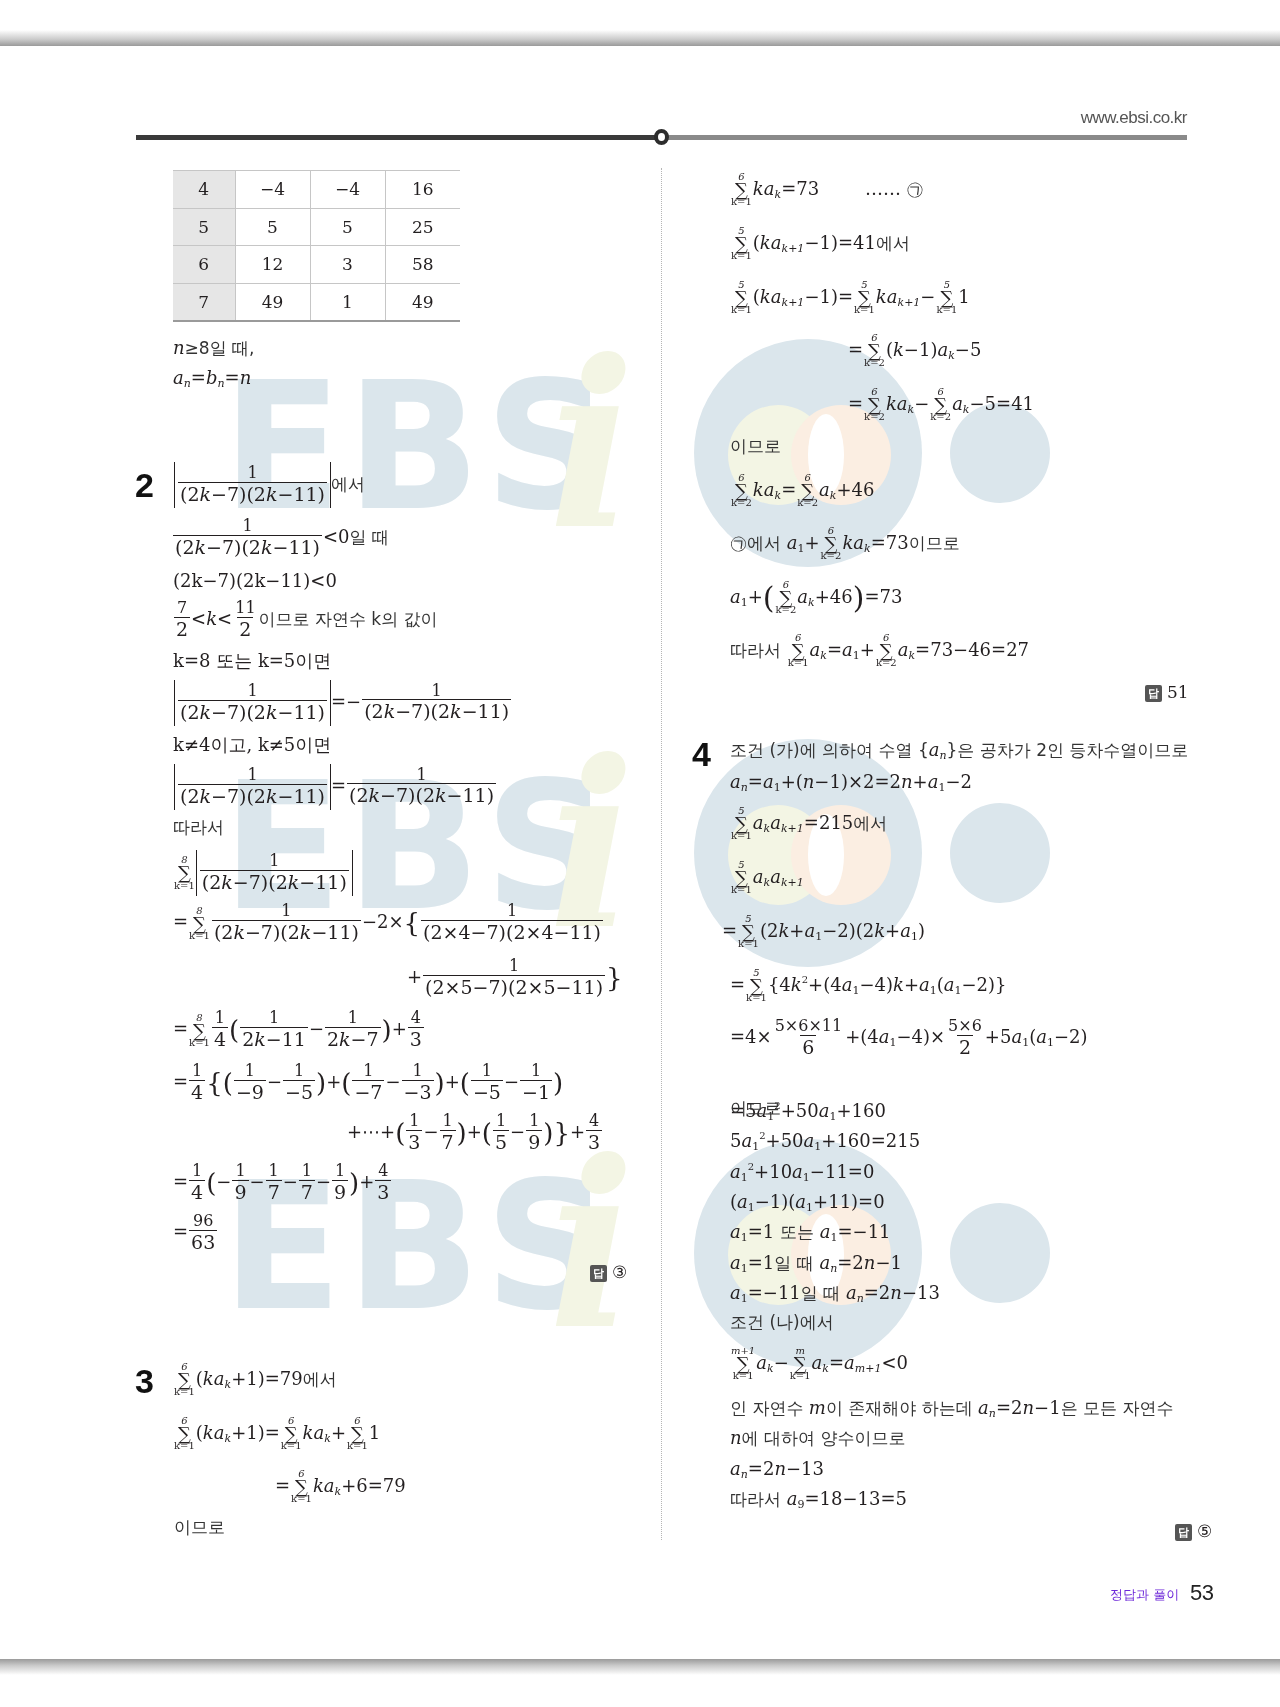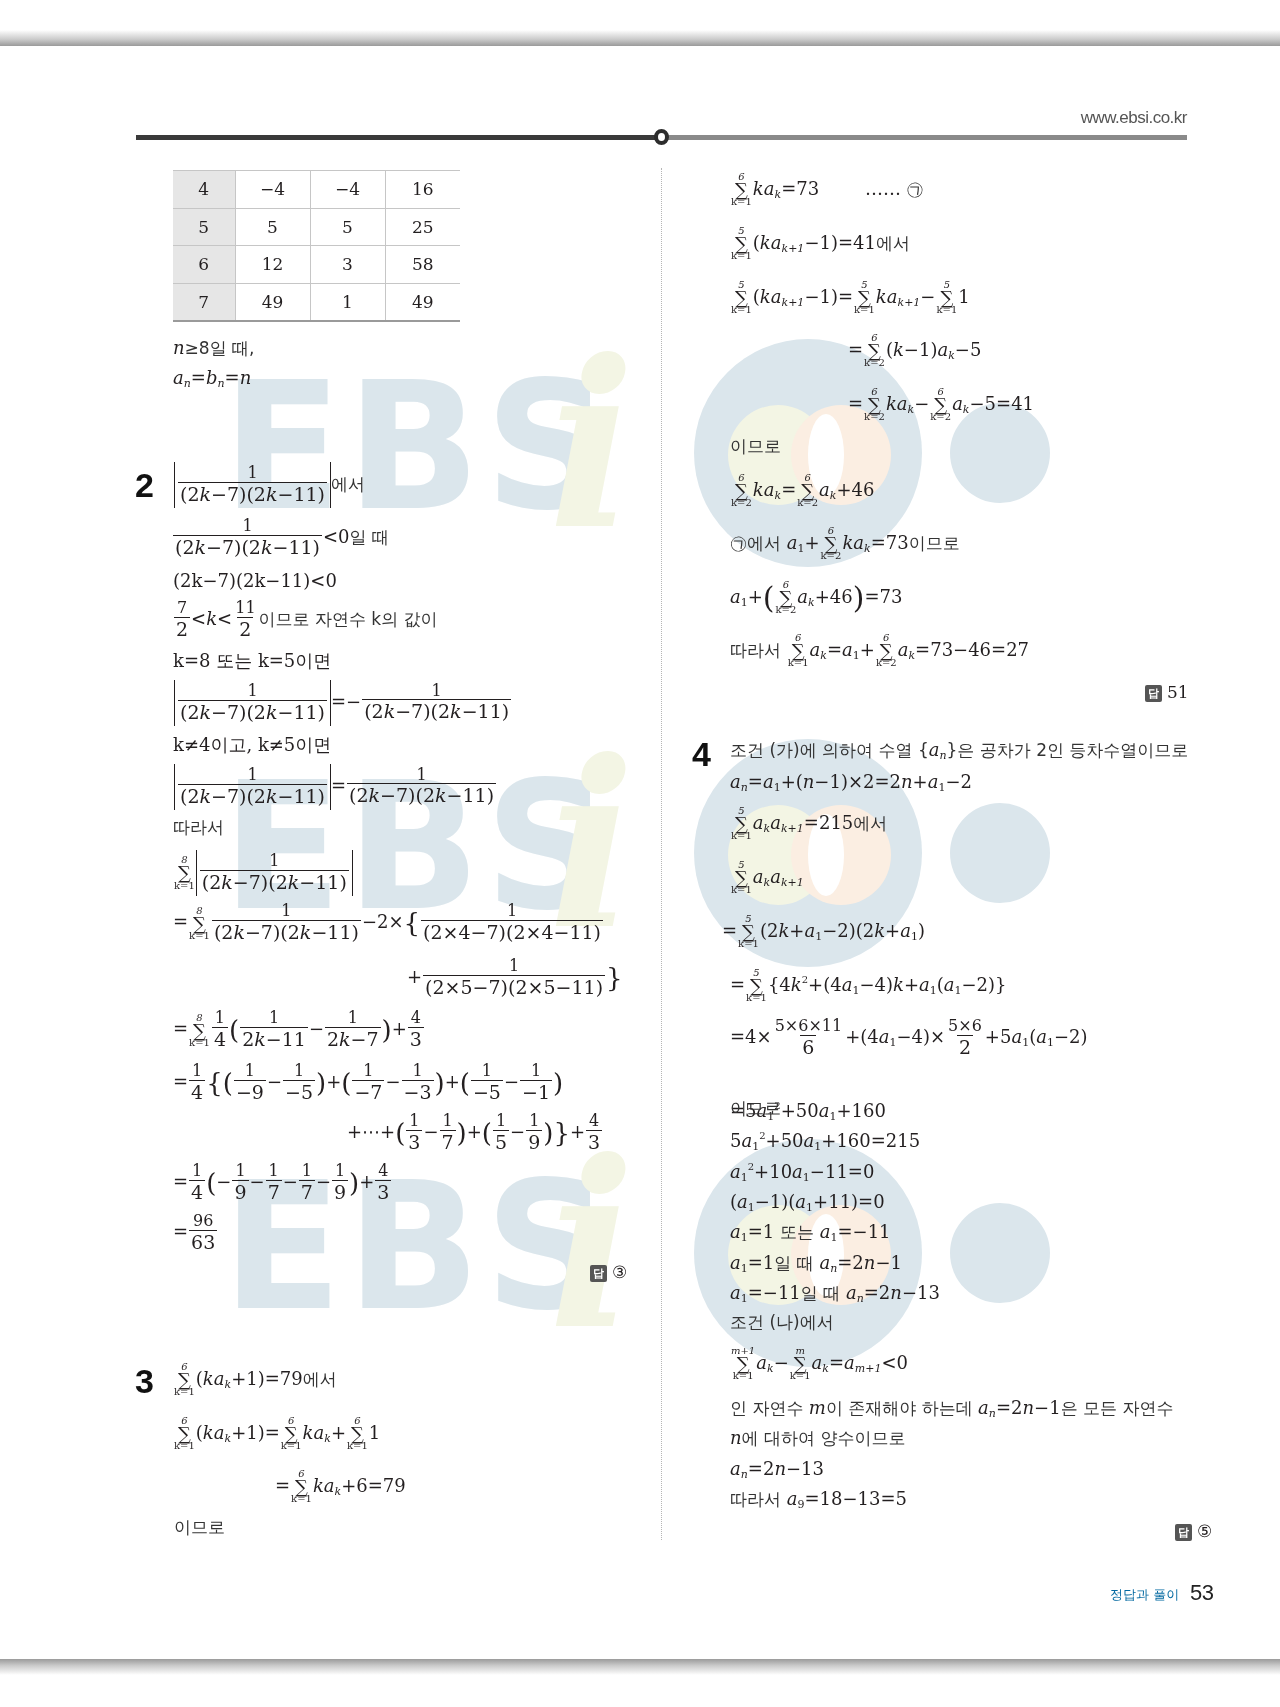--- a/index.html
+++ b/index.html
@@ -64,21 +64,21 @@
   .tbl td:first-child { width: 62px; background: #e6e6e6; border-left: none; }
   .tbl td:last-child { border-right: none; }
   .tbl tr:last-child td { border-bottom: 2px solid #9a9a9a; }
 
   .ans { position: absolute; font-size: 17px; white-space: nowrap; }
   .ans-mark { display: inline-block; width: 17px; height: 17px; background: #555; color: #fff; border-radius: 2px;
     font-family: "DejaVu Sans", sans-serif; font-size: 11px; font-weight: bold; text-align: center; line-height: 17px;
     vertical-align: 1px; margin-right: 5px; }
 
   .footer-label { position: absolute; left: 1110px; top: 1586px; font-family: "DejaVu Sans", sans-serif;
-    font-size: 13px; color: #0369a1; }
+    font-size: 13px; color: #6d28d9; }
   .footer-page { position: absolute; left: 1190px; top: 1580px; font-family: "Liberation Sans", sans-serif;
     font-size: 22px; color: #222; letter-spacing: -0.5px; }
 </style>
 </head>
 <body>
 
 <div class="shadow-top"></div>
 <div class="page-area"></div>
 <div class="shadow-bot"></div>
 

